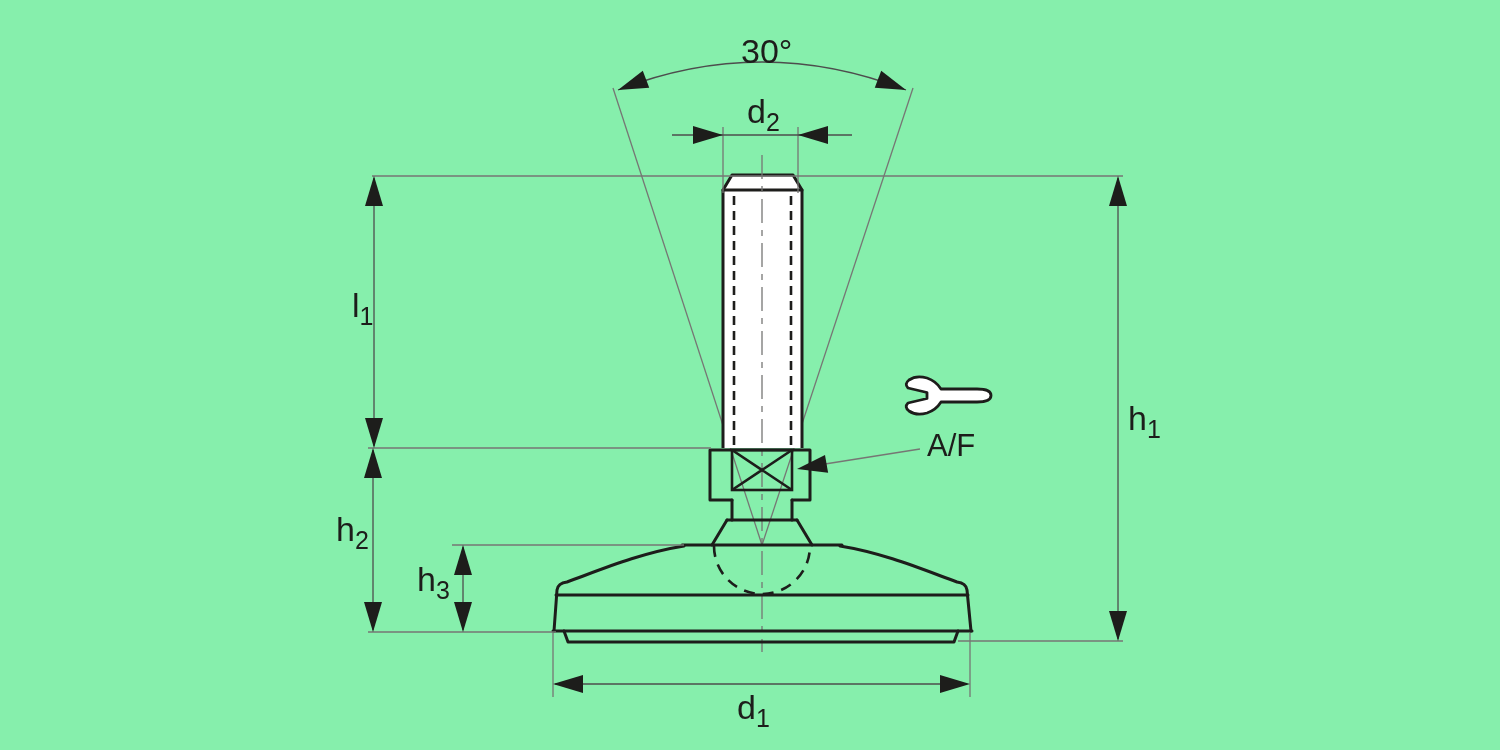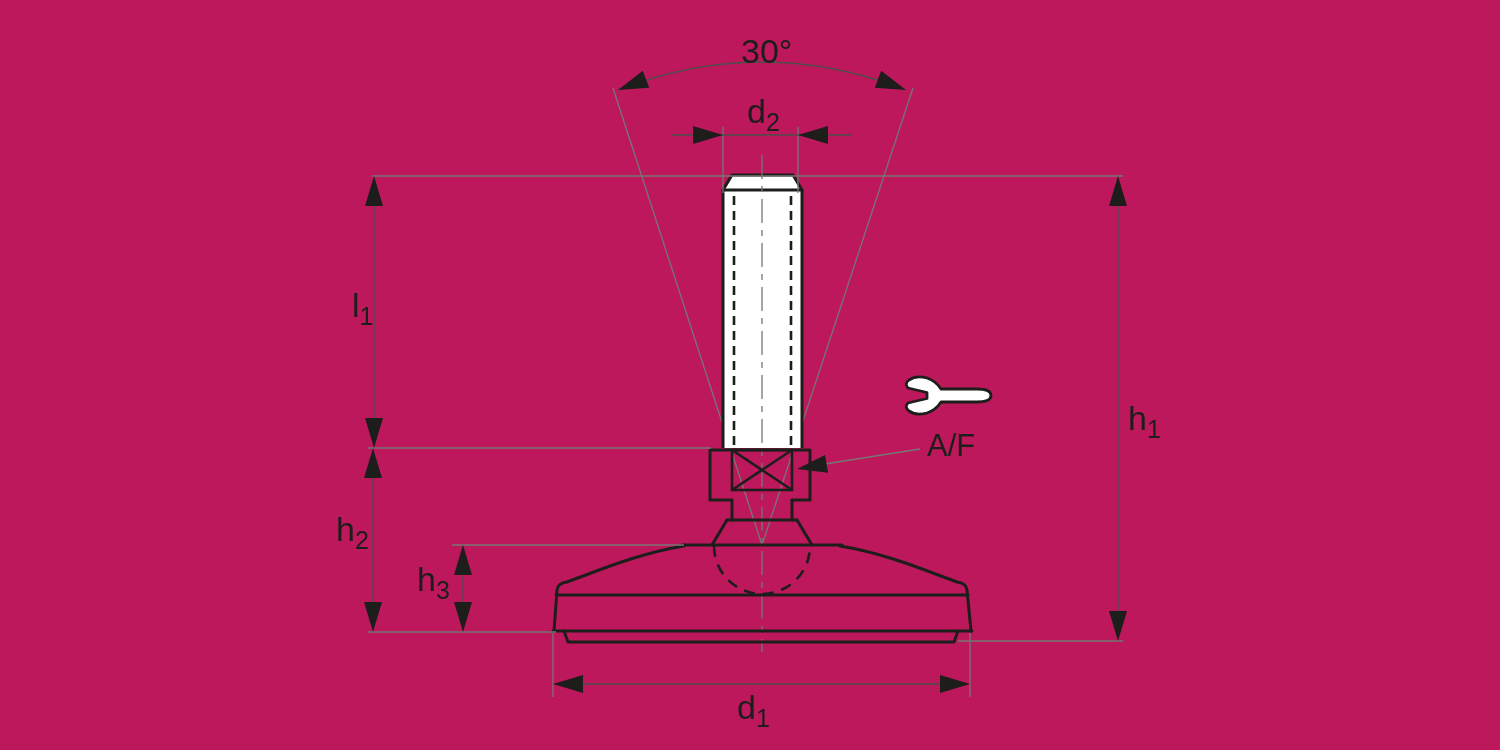--- a/index.html
+++ b/index.html
@@ -1,19 +1,19 @@
 <!DOCTYPE html>
 <html><head>
 <meta charset="utf-8">
 <style>
   html,body{margin:0;padding:0;background:#ffffff;}
   .canvas{
     position:relative;
     width:1500px;height:750px;
-    background:#be185d;
+    background:#86efac;
     font-family:"Liberation Sans", sans-serif;
     overflow:hidden;
   }
   svg{display:block;}
   .bold{stroke:#1d1d1b;stroke-width:3;fill:none;stroke-linecap:round;stroke-linejoin:round;}
   .boldfill{stroke:#1d1d1b;stroke-width:3;fill:#ffffff;stroke-linejoin:round;}
   .med{stroke:#1d1d1b;stroke-width:2.6;fill:none;stroke-linecap:butt;}
   .thin{stroke:#767674;stroke-width:1.3;fill:none;}
   .dim{stroke:#4d4d4d;stroke-width:1.3;fill:none;}
   .arrow{fill:#1d1d1b;stroke:none;}

